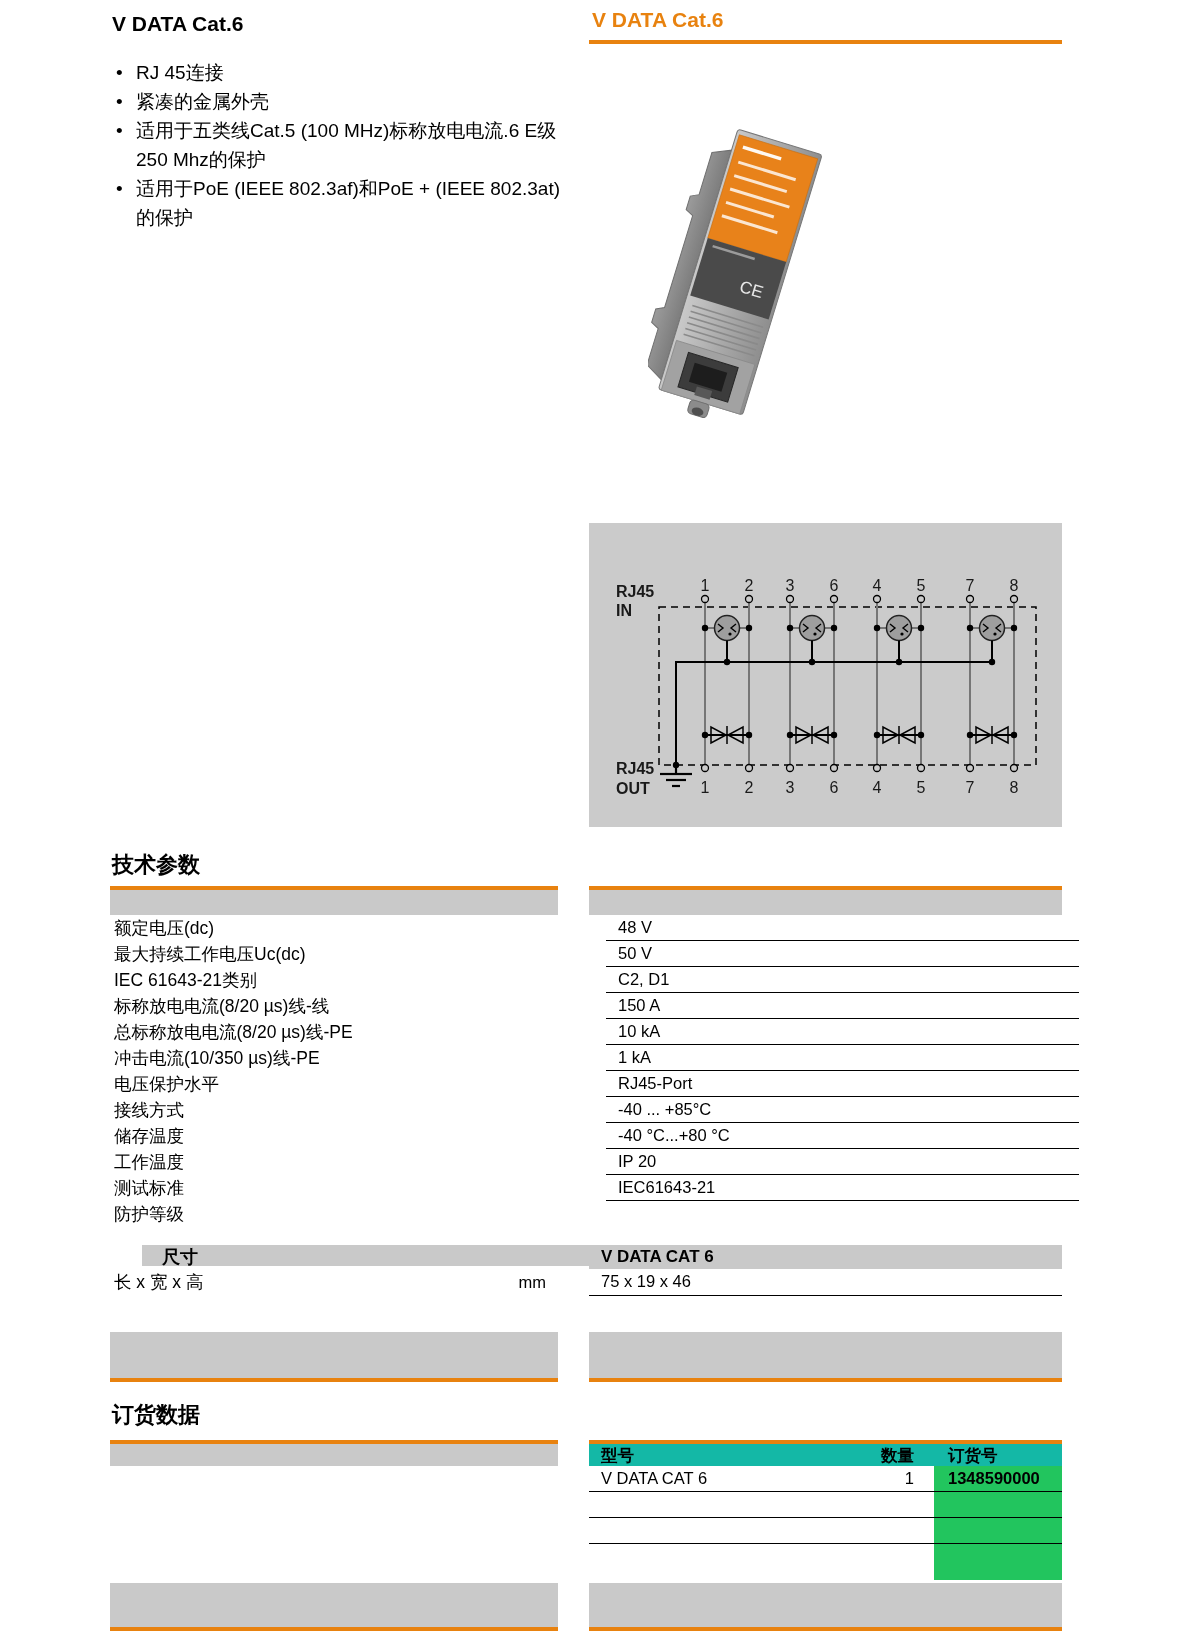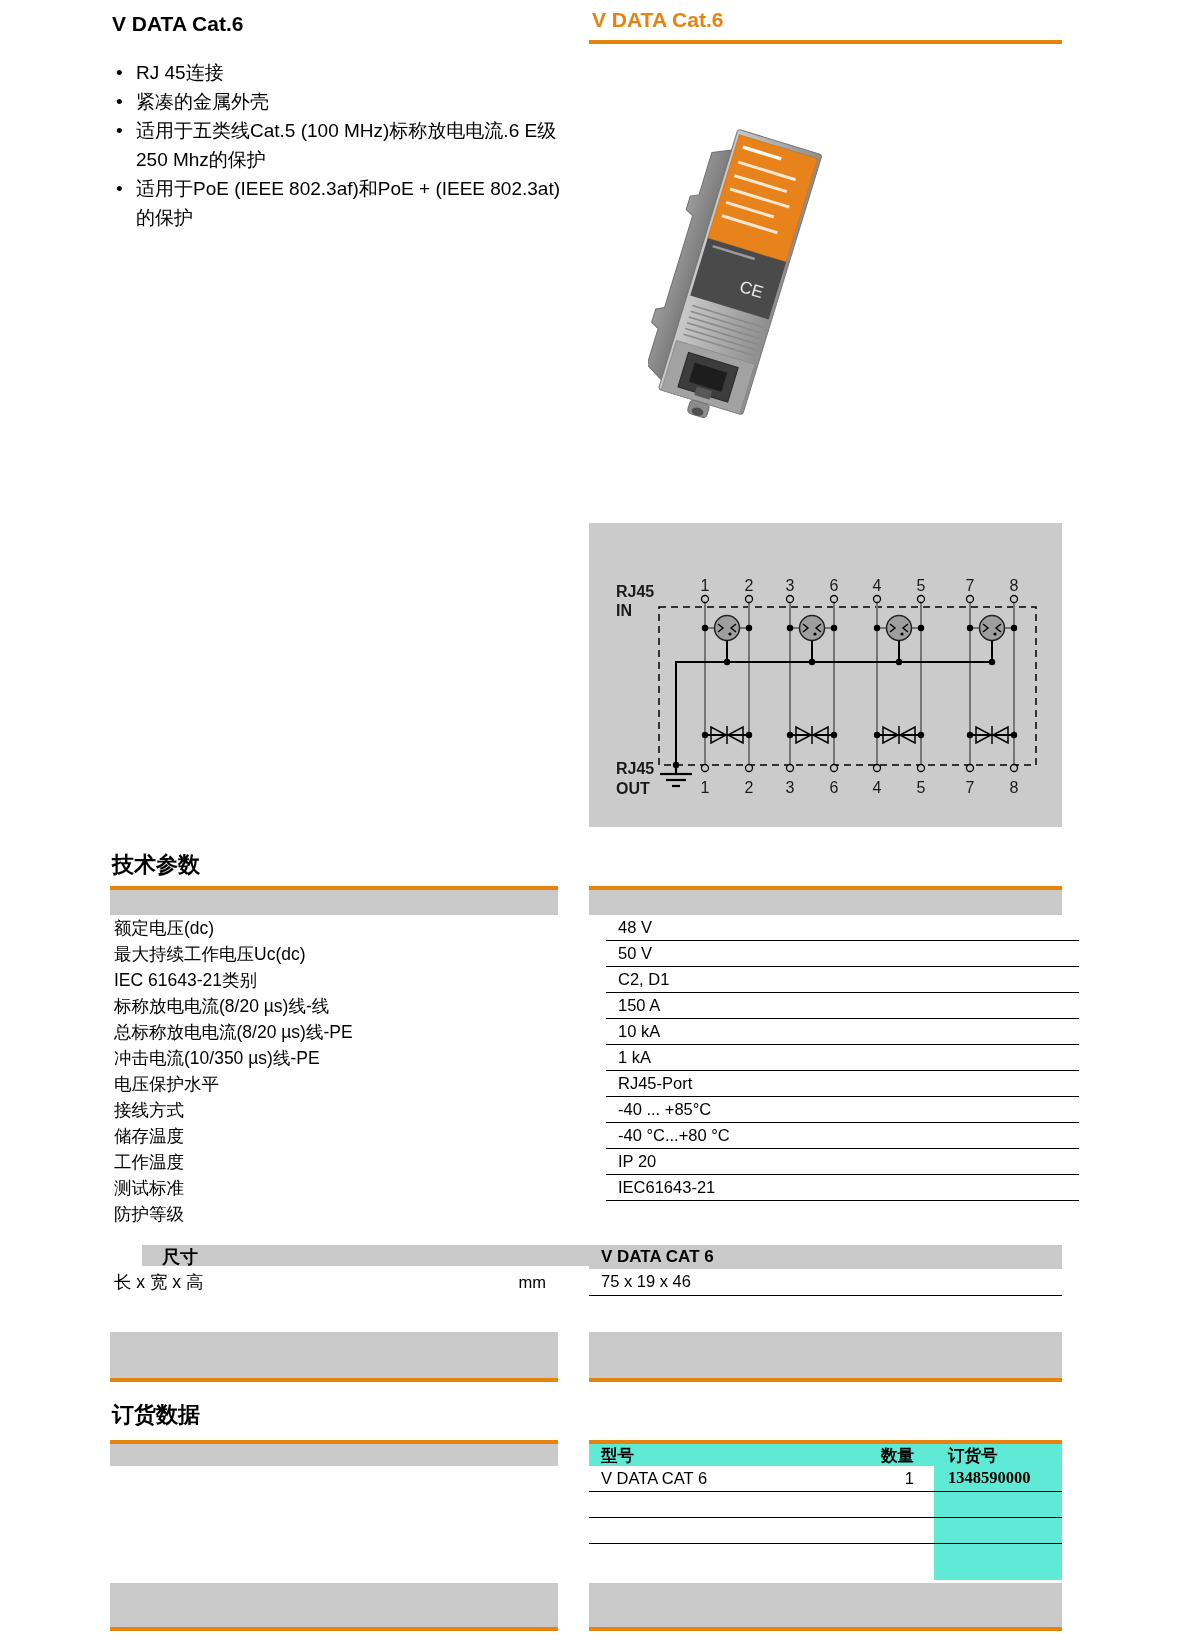--- a/index.html
+++ b/index.html
@@ -33,27 +33,27 @@
   .dim-left .lbl{padding-left:4px;}
   .dim-left .unit{padding-right:12px;font-size:16.5px;}
   .dim-right{font-size:16.5px;line-height:25px;padding-left:12px;
              border-bottom:1.5px solid #000;box-sizing:border-box;}
 
   .orange-bottom{border-bottom:4px solid #E8820F;box-sizing:content-box;}
 
   
   .order-table{width:473px;}
   .ot-toprule{height:4px;background:#E8820F;}
-  .ot-header{display:flex;height:22px;background:#5eead4;font-weight:bold;font-size:16.5px;line-height:22px;}
+  .ot-header{display:flex;height:22px;background:#14b8a6;font-weight:bold;font-size:16.5px;line-height:22px;}
   .ot-row{display:flex;height:26px;border-bottom:1.5px solid #000;box-sizing:border-box;font-size:16.5px;line-height:24px;}
   .ot-row.stub{height:36px;border-bottom:none;}
   .c-model{width:280px;padding-left:12px;box-sizing:border-box;}
   .c-qty{width:65px;text-align:right;padding-right:20px;box-sizing:border-box;}
   .c-order{width:128px;padding-left:14px;box-sizing:border-box;}
-  .c-order.cell{background:#5eead4;font-family:Liberation Serif, serif;}
+  .c-order.cell{background:#22c55e;}
   .ot-row .c-order.bold{font-weight:bold;}
 
   svg text{font-family:"Liberation Sans","DejaVu Sans",sans-serif;}
 </style>
 </head>
 <body>
 
 <div class="page">
 
   <div class="abs h-title" style="left:112px;top:12px;">V DATA Cat.6</div>

